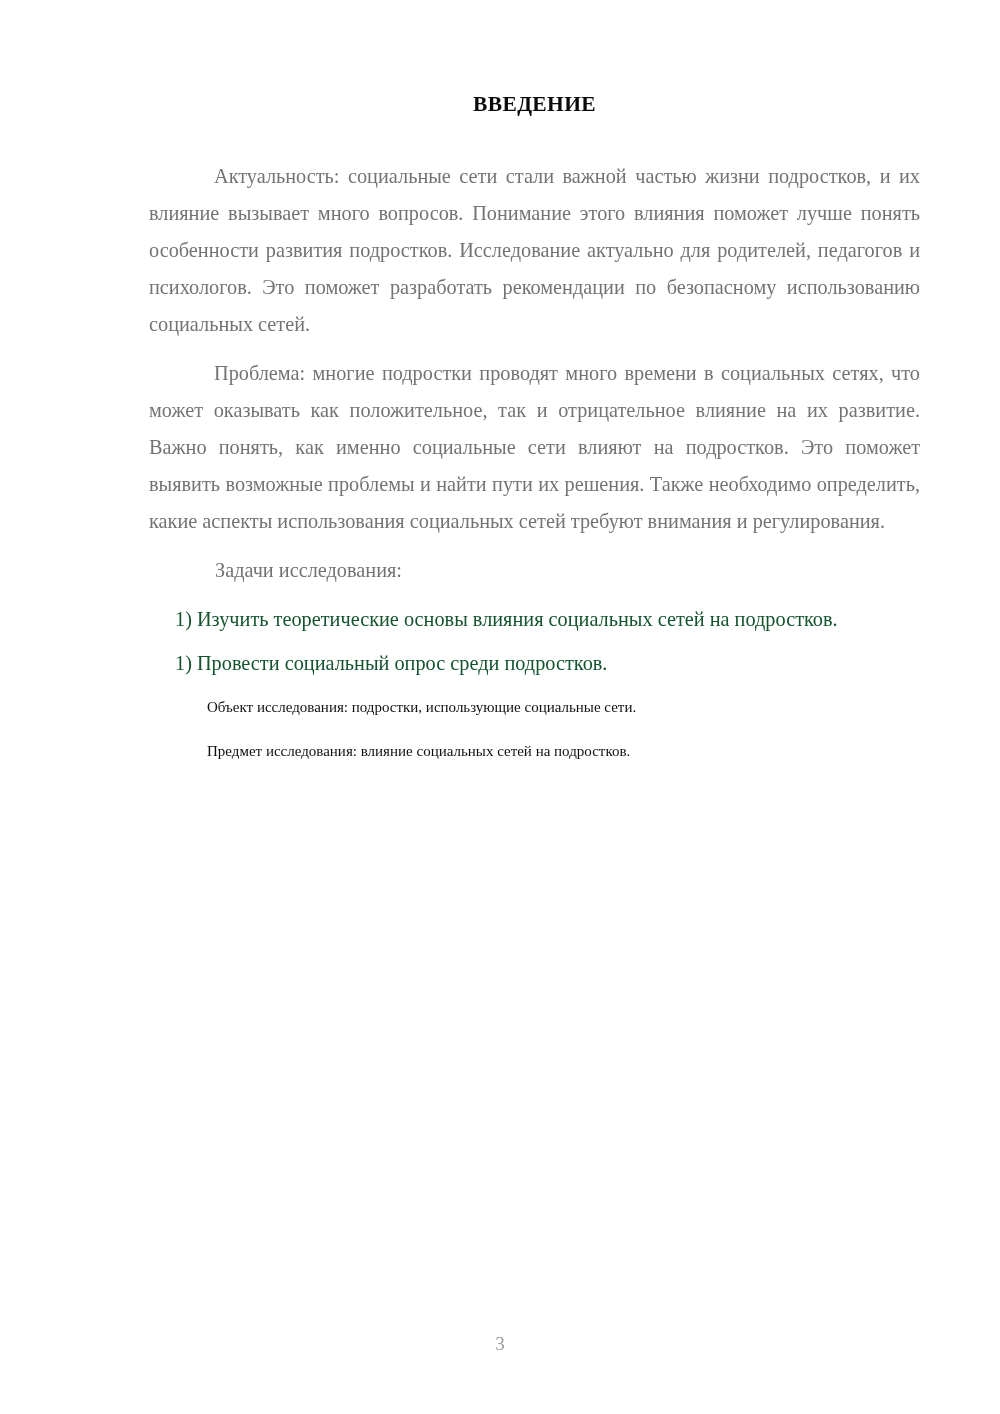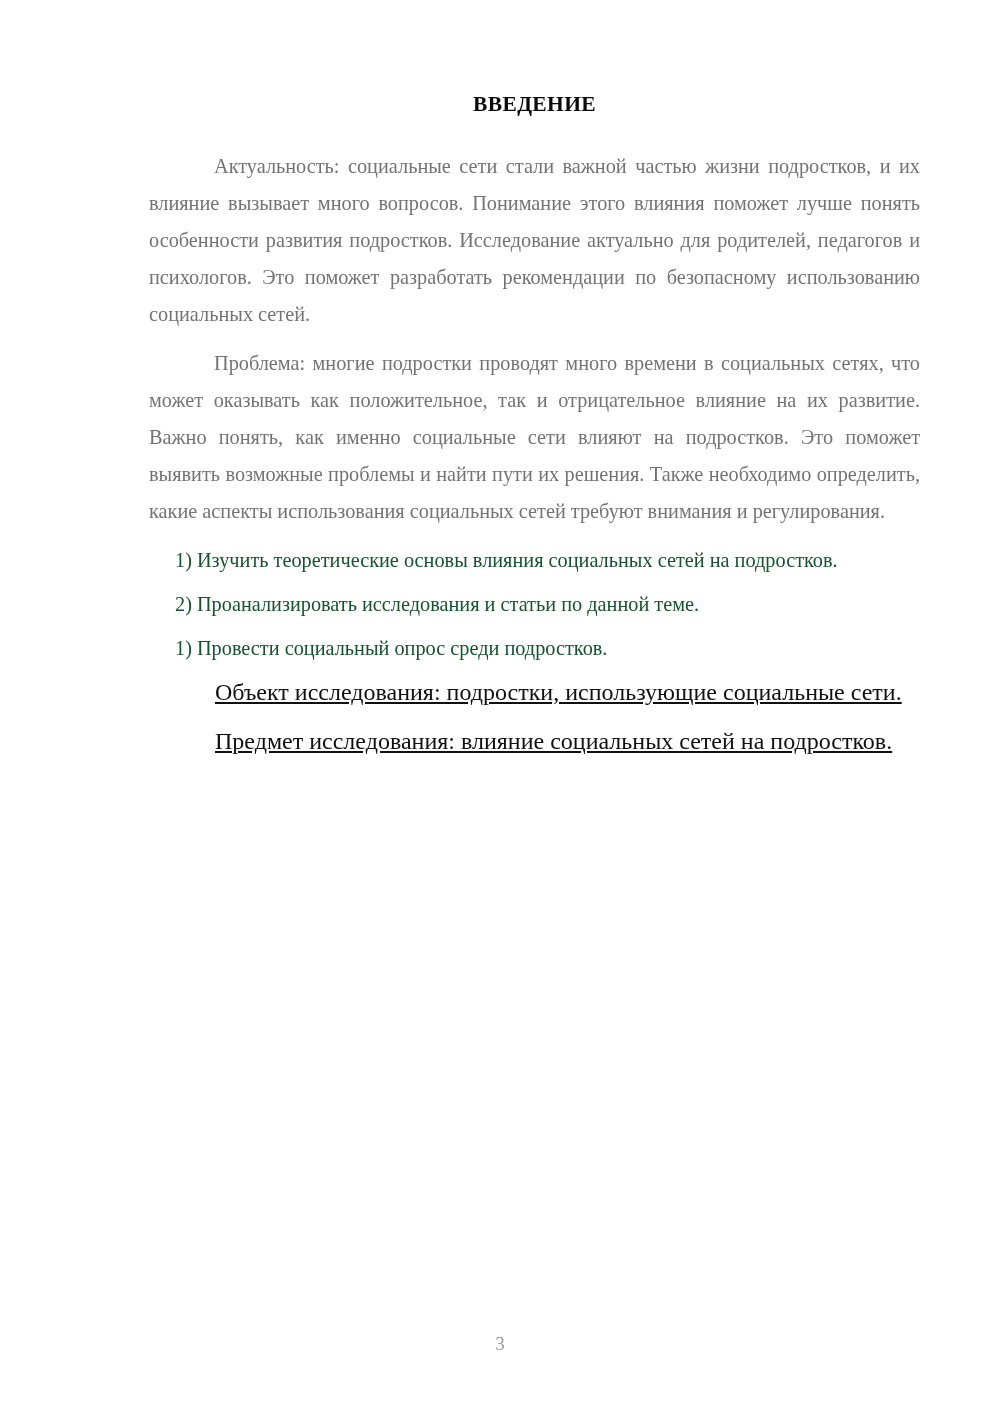--- a/index.html
+++ b/index.html
@@ -30,21 +30,21 @@
     top: 92px;
     width: 795px;
   }
 
   .doc-title {
     font-size: 21.5px;
     font-weight: bold;
     text-align: center;
     letter-spacing: 0.4px;
     line-height: 1.2;
-    margin: 0 0 30px 0;
+    margin: 0 0 40px 0;
     color: #0a0a0a;
   }
 
   .para {
     font-size: 20.3px;
     line-height: 37px;
     text-align: justify;
     text-justify: inter-word;
     text-indent: 65px;
     margin: 12px;
@@ -75,29 +75,28 @@
   }
 
   
   .list-item.justified {
     text-align: justify;
     text-justify: inter-word;
     margin-top: 6px;
   }
 
   .tail-para {
-    font-size: 24px;
+    font-size: 15px;
     line-height: 37px;
     color: #101010;
     text-indent: 66px;
     text-align: justify;
     text-justify: inter-word;
-    margin: 12px;
+    margin: 4px;
     margin-top: 7px;
-    text-decoration: underline;
   }
 
   .tail-para.single {
     text-align: left;
   }
 
   .page-number {
     position: absolute;
     left: 0;
     right: 0;
@@ -115,24 +114,24 @@
 
   <div class="content">
 
     <h1 class="doc-title">ВВЕДЕНИЕ</h1>
 
     <p class="para">Актуальность: социальные сети стали важной частью жизни подростков, и их влияние вызывает много вопросов. Понимание этого влияния поможет лучше понять особенности развития подростков. Исследование актуально для родителей, педагогов и психологов. Это поможет разработать рекомендации по безопасному использованию социальных сетей.</p>
 
     <p class="para">Проблема: многие подростки проводят много времени в социальных сетях, что может оказывать как положительное, так и отрицательное влияние на их развитие. Важно понять, как именно социальные сети влияют на подростков. Это поможет выявить возможные проблемы и найти пути их решения. Также необходимо определить, какие аспекты использования социальных сетей требуют внимания и регулирования.</p>
 
 
+    <p class="para lead">Задачи исследования:</p>
 
     <ul class="list">
       <li class="list-item justified">1)  Изучить теоретические основы влияния социальных сетей на подростков.</li>
-      <li class="list-item">2) Проанализировать исследования и статьи по данной теме.</li>
       <li class="list-item">1) Провести социальный опрос среди подростков.</li>
     </ul>
 
     <p class="tail-para single">Объект исследования: подростки, использующие социальные сети.</p>
 
     <p class="tail-para single">Предмет исследования: влияние социальных сетей на подростков.</p>
 
 
   </div>
 

